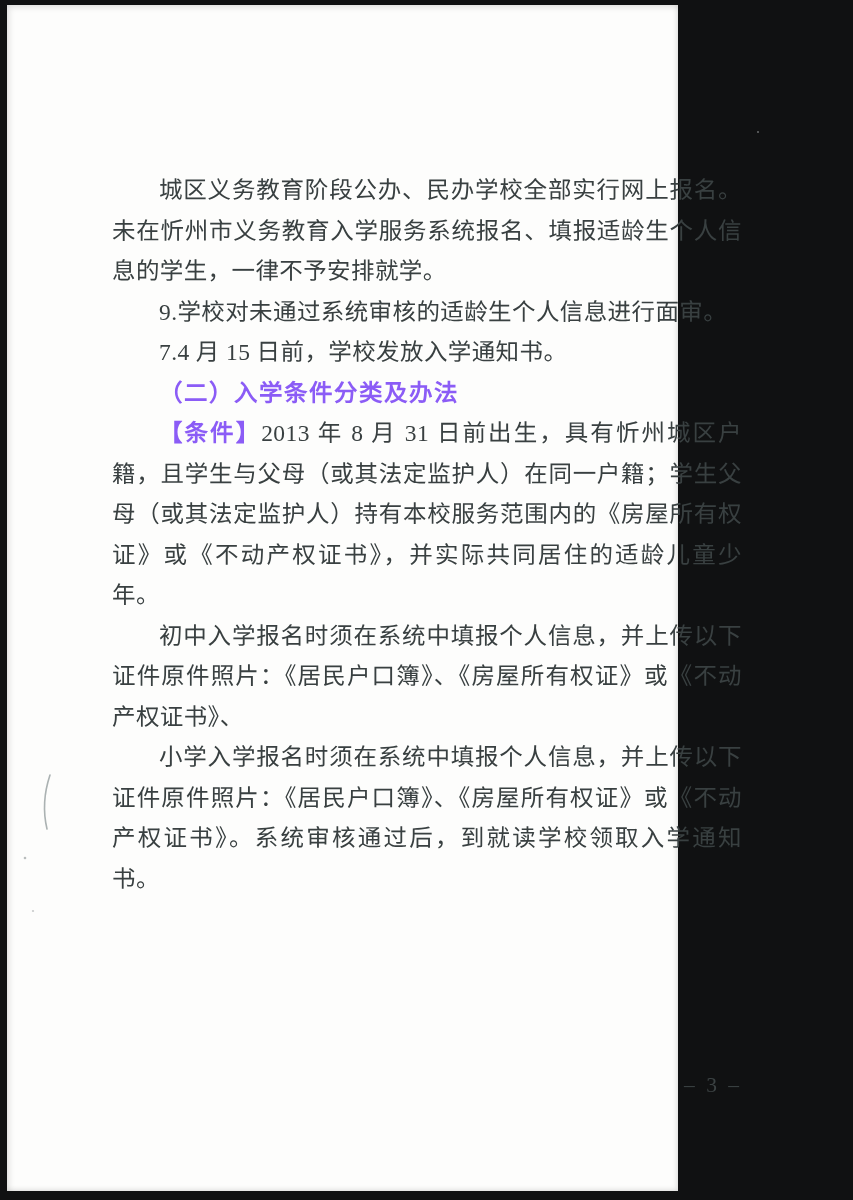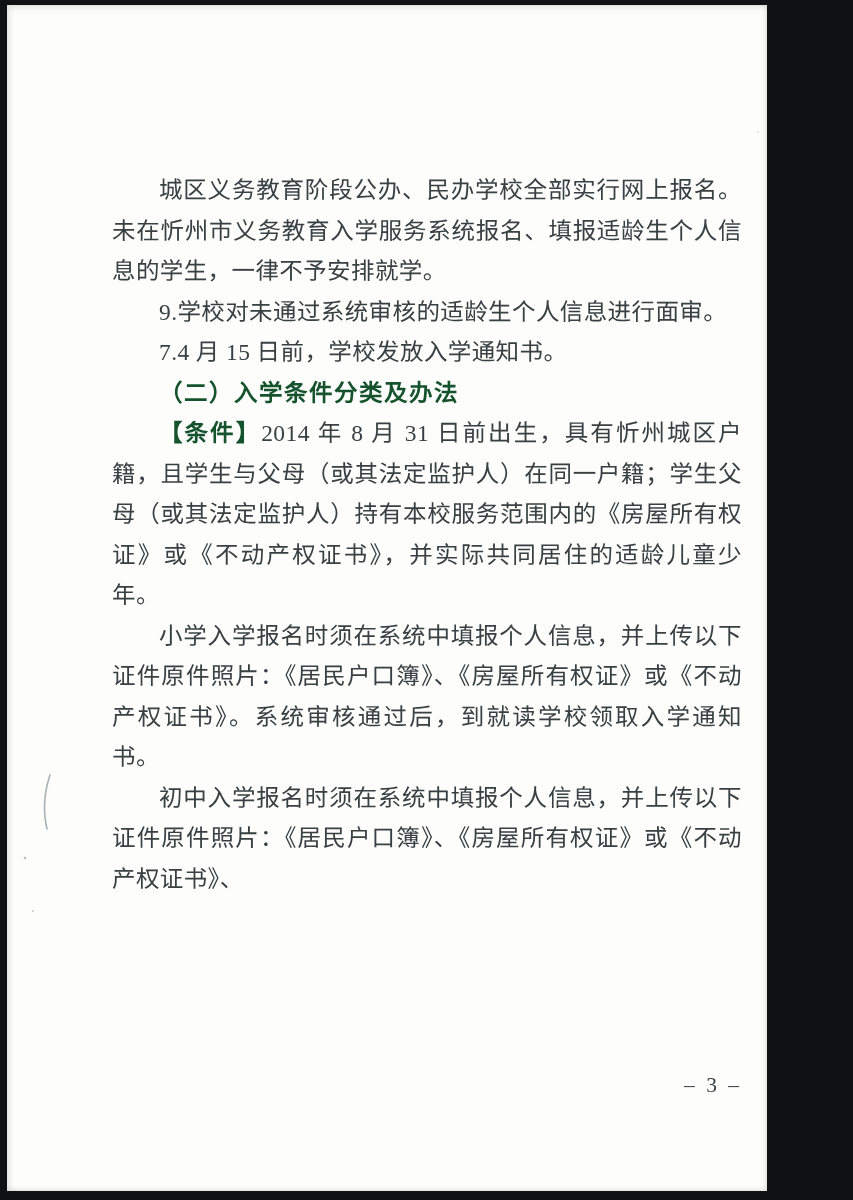--- a/index.html
+++ b/index.html
@@ -13,21 +13,21 @@
   }
   .scan-frame {
     position: absolute;
     left: 0; top: 0;
     width: 853px; height: 1200px;
     background: #101112;
   }
   .paper {
     position: absolute;
     left: 7px; top: 5px;
-    width: 760px; height: 1186px;
+    width: 671px; height: 1186px;
     background: #fdfdfc;
     box-shadow: inset 2px 2px 6px rgba(0,0,0,0.12), inset -2px -2px 5px rgba(0,0,0,0.08);
   }
   .doc-body {
     position: absolute;
     left: 105px; top: 165px;
     width: 630px;
     color: #394041;
     font-size: 23.5px;
     line-height: 40.5px;
@@ -46,21 +46,21 @@
     text-align: left;
   }
   .para.subheading {
     font-weight: bold;
     color: #2e3536;
     letter-spacing: 0.8px;
     text-align: left;
   }
   .b {
     font-weight: bold;
-    color: #14532d;
+    color: #8b5cf6;
   }
   .page-number {
     position: absolute;
     left: 105px; top: 1068px;
     width: 630px;
     text-align: right;
     font-size: 21.5px;
     letter-spacing: 3px;
     color: #3b4243;
   }
@@ -74,23 +74,23 @@
 </head>
 <body>
 
 <div class="scan-frame">
   <div class="paper">
     <div class="doc-body">
         <p class="para body"><span>城区义务教育阶段公办、民办学校全部实行网上报名。未在忻州市义务教育入学服务系统报名、填报适龄生个人信息的学生，一律不予安排就学。</span></p>
         <p class="para body"><span>9.学校对未通过系统审核的适龄生个人信息进行面审。</span></p>
         <p class="para body"><span>7.4 月 15 日前，学校发放入学通知书。</span></p>
         <p class="para heading"><span class="b">（二）入学条件分类及办法</span></p>
-        <p class="para body"><span class="b">【条件】</span><span>2014 年 8 月 31 日前出生，具有忻州城区户籍，且学生与父母（或其法定监护人）在同一户籍；学生父母（或其法定监护人）持有本校服务范围内的《房屋所有权证》或《不动产权证书》，并实际共同居住的适龄儿童少年。</span></p>
+        <p class="para body"><span class="b">【条件】</span><span>2013 年 8 月 31 日前出生，具有忻州城区户籍，且学生与父母（或其法定监护人）在同一户籍；学生父母（或其法定监护人）持有本校服务范围内的《房屋所有权证》或《不动产权证书》，并实际共同居住的适龄儿童少年。</span></p>
+        <p class="para body"><span>初中入学报名时须在系统中填报个人信息，并上传以下证件原件照片：《居民户口簿》、《房屋所有权证》或《不动产权证书》、</span></p>
         <p class="para body"><span>小学入学报名时须在系统中填报个人信息，并上传以下证件原件照片：《居民户口簿》、《房屋所有权证》或《不动产权证书》。系统审核通过后，到就读学校领取入学通知书。</span></p>
-        <p class="para body"><span>初中入学报名时须在系统中填报个人信息，并上传以下证件原件照片：《居民户口簿》、《房屋所有权证》或《不动产权证书》、</span></p>
       </div>
     <div class="page-number">– 3 –</div>
   </div>
 
   <svg class="artifact-layer" width="853" height="1200" viewBox="0 0 853 1200" xmlns="http://www.w3.org/2000/svg">
     <path d="M 50 775 C 44 793 43 812 47 829" fill="none" stroke="#8f9899" stroke-width="1.6" stroke-linecap="round" opacity="0.75"></path>
     <circle cx="25" cy="858" r="1.3" fill="#a7adad" opacity="0.8"></circle>
     <circle cx="33" cy="911" r="1.1" fill="#b0b5b5" opacity="0.7"></circle>
     <circle cx="758" cy="132" r="1.0" fill="#c2c6c6" opacity="0.5"></circle>
   </svg>

